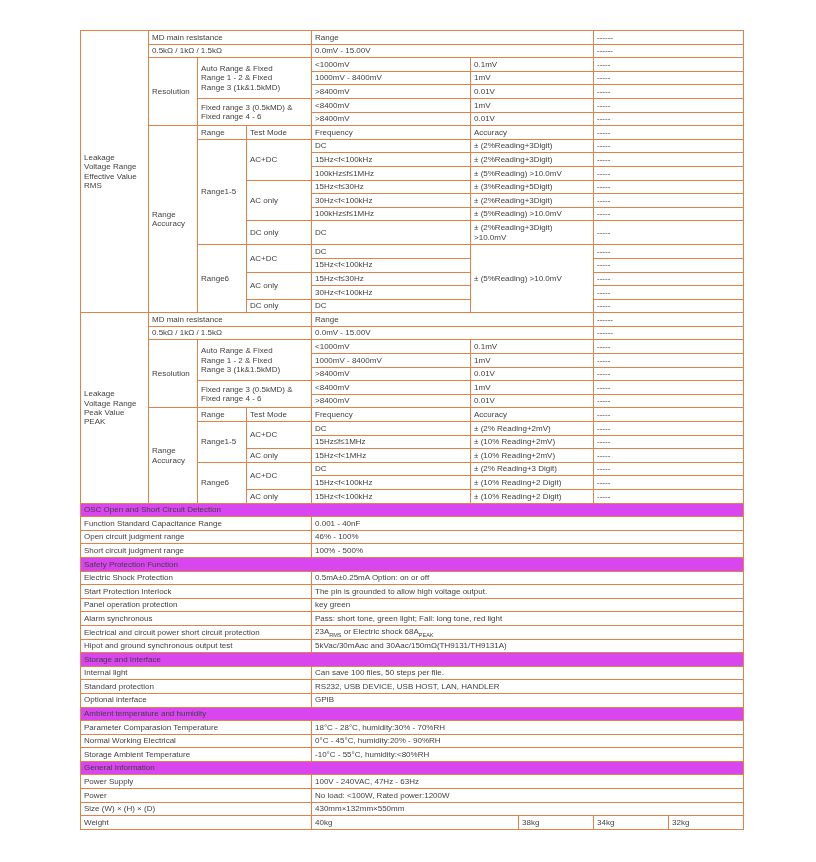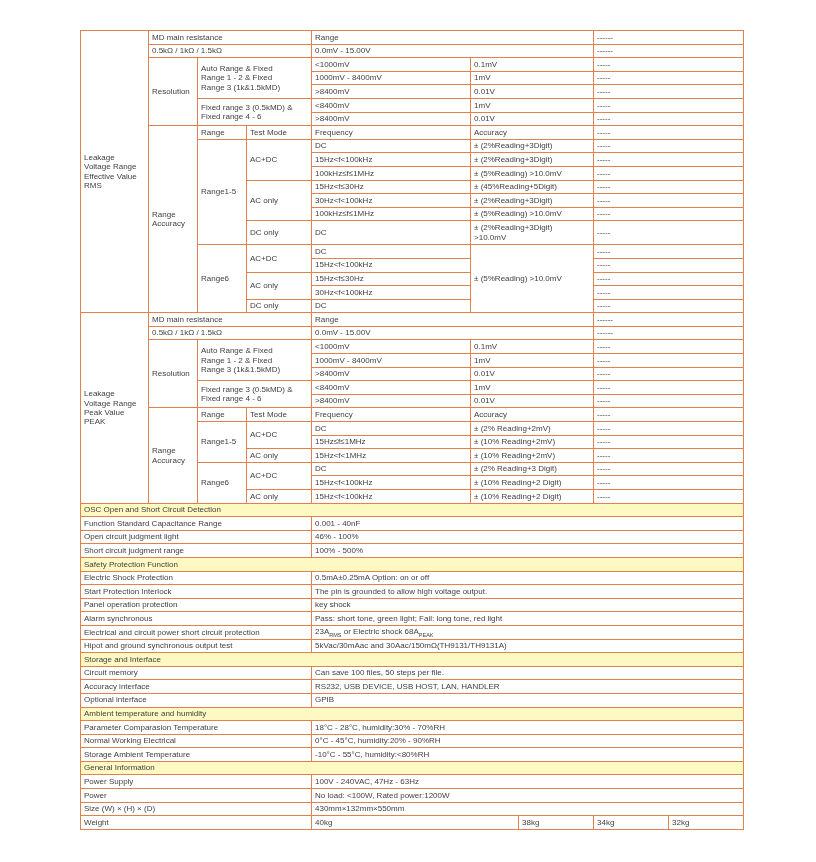--- a/index.html
+++ b/index.html
@@ -15,21 +15,21 @@
   table.spec td{
     border:1px solid #df834a;
     padding:0 3px;
     height:12.6px;
     line-height:1.18;
     vertical-align:middle;
     white-space:pre-line;
     overflow:hidden;
     text-align:left;
   }
-  table.spec td.hdr{background:#fef9c3;}
+  table.spec td.hdr{background:#d946ef;}
   col.c0{width:68px}col.c1{width:49px}col.c2{width:49px}col.c3{width:65px}
   col.c4{width:159px}col.c5a{width:48px}col.c5b{width:75px}
   col.c6a{width:75px}col.c6b{width:75px}
   sub{font-size:5.5px;}
 </style>
 </head>
 <body>
 
 <div class="sheet">
   <table class="spec">
@@ -112,21 +112,21 @@
           <td colspan="2">-----</td>
         </tr>
         <tr>
           <td>100kHz≤f≤1MHz</td>
           <td colspan="2">± (5%Reading) &gt;10.0mV</td>
           <td colspan="2">-----</td>
         </tr>
         <tr>
           <td rowspan="3">AC only</td>
           <td>15Hz&lt;f≤30Hz</td>
-          <td colspan="2">± (45%Reading+5Digit)</td>
+          <td colspan="2">± (3%Reading+5Digit)</td>
           <td colspan="2">-----</td>
         </tr>
         <tr>
           <td>30Hz&lt;f&lt;100kHz</td>
           <td colspan="2">± (2%Reading+3Digit)</td>
           <td colspan="2">-----</td>
         </tr>
         <tr>
           <td>100kHz≤f≤1MHz</td>
           <td colspan="2">± (5%Reading) &gt;10.0mV</td>
@@ -255,63 +255,63 @@
           <td colspan="2">-----</td>
         </tr>
         <tr>
           <td colspan="9" class="hdr">OSC Open and Short Circuit Detection</td>
         </tr>
         <tr>
           <td colspan="4">Function Standard Capacitance Range</td>
           <td colspan="5">0.001 - 40nF</td>
         </tr>
         <tr>
-          <td colspan="4">Open circuit judgment light</td>
+          <td colspan="4">Open circuit judgment range</td>
           <td colspan="5">46% - 100%</td>
         </tr>
         <tr>
           <td colspan="4">Short circuit judgment range</td>
           <td colspan="5">100% - 500%</td>
         </tr>
         <tr>
           <td colspan="9" class="hdr">Safety Protection Function</td>
         </tr>
         <tr>
           <td colspan="4">Electric Shock Protection</td>
           <td colspan="5">0.5mA±0.25mA Option: on or off</td>
         </tr>
         <tr>
           <td colspan="4">Start Protection Interlock</td>
           <td colspan="5">The pin is grounded to allow high voltage output.</td>
         </tr>
         <tr>
           <td colspan="4">Panel operation protection</td>
-          <td colspan="5">key shock</td>
+          <td colspan="5">key green</td>
         </tr>
         <tr>
           <td colspan="4">Alarm synchronous</td>
           <td colspan="5">Pass: short tone, green light; Fail: long tone, red light</td>
         </tr>
         <tr>
           <td colspan="4">Electrical and circuit power short circuit protection</td>
           <td colspan="5">23A<sub>RMS</sub> or Electric shock 68A<sub>PEAK</sub></td>
         </tr>
         <tr>
           <td colspan="4">Hipot and ground synchronous output test</td>
           <td colspan="5">5kVac/30mAac and 30Aac/150mΩ(TH9131/TH9131A)</td>
         </tr>
         <tr>
           <td colspan="9" class="hdr">Storage and Interface</td>
         </tr>
         <tr>
-          <td colspan="4">Circuit memory</td>
+          <td colspan="4">Internal light</td>
           <td colspan="5">Can save 100 files, 50 steps per file.</td>
         </tr>
         <tr>
-          <td colspan="4">Accuracy interface</td>
+          <td colspan="4">Standard protection</td>
           <td colspan="5">RS232, USB DEVICE, USB HOST, LAN, HANDLER</td>
         </tr>
         <tr>
           <td colspan="4">Optional interface</td>
           <td colspan="5">GPIB</td>
         </tr>
         <tr>
           <td colspan="9" class="hdr">Ambient temperature and humidity</td>
         </tr>
         <tr>

